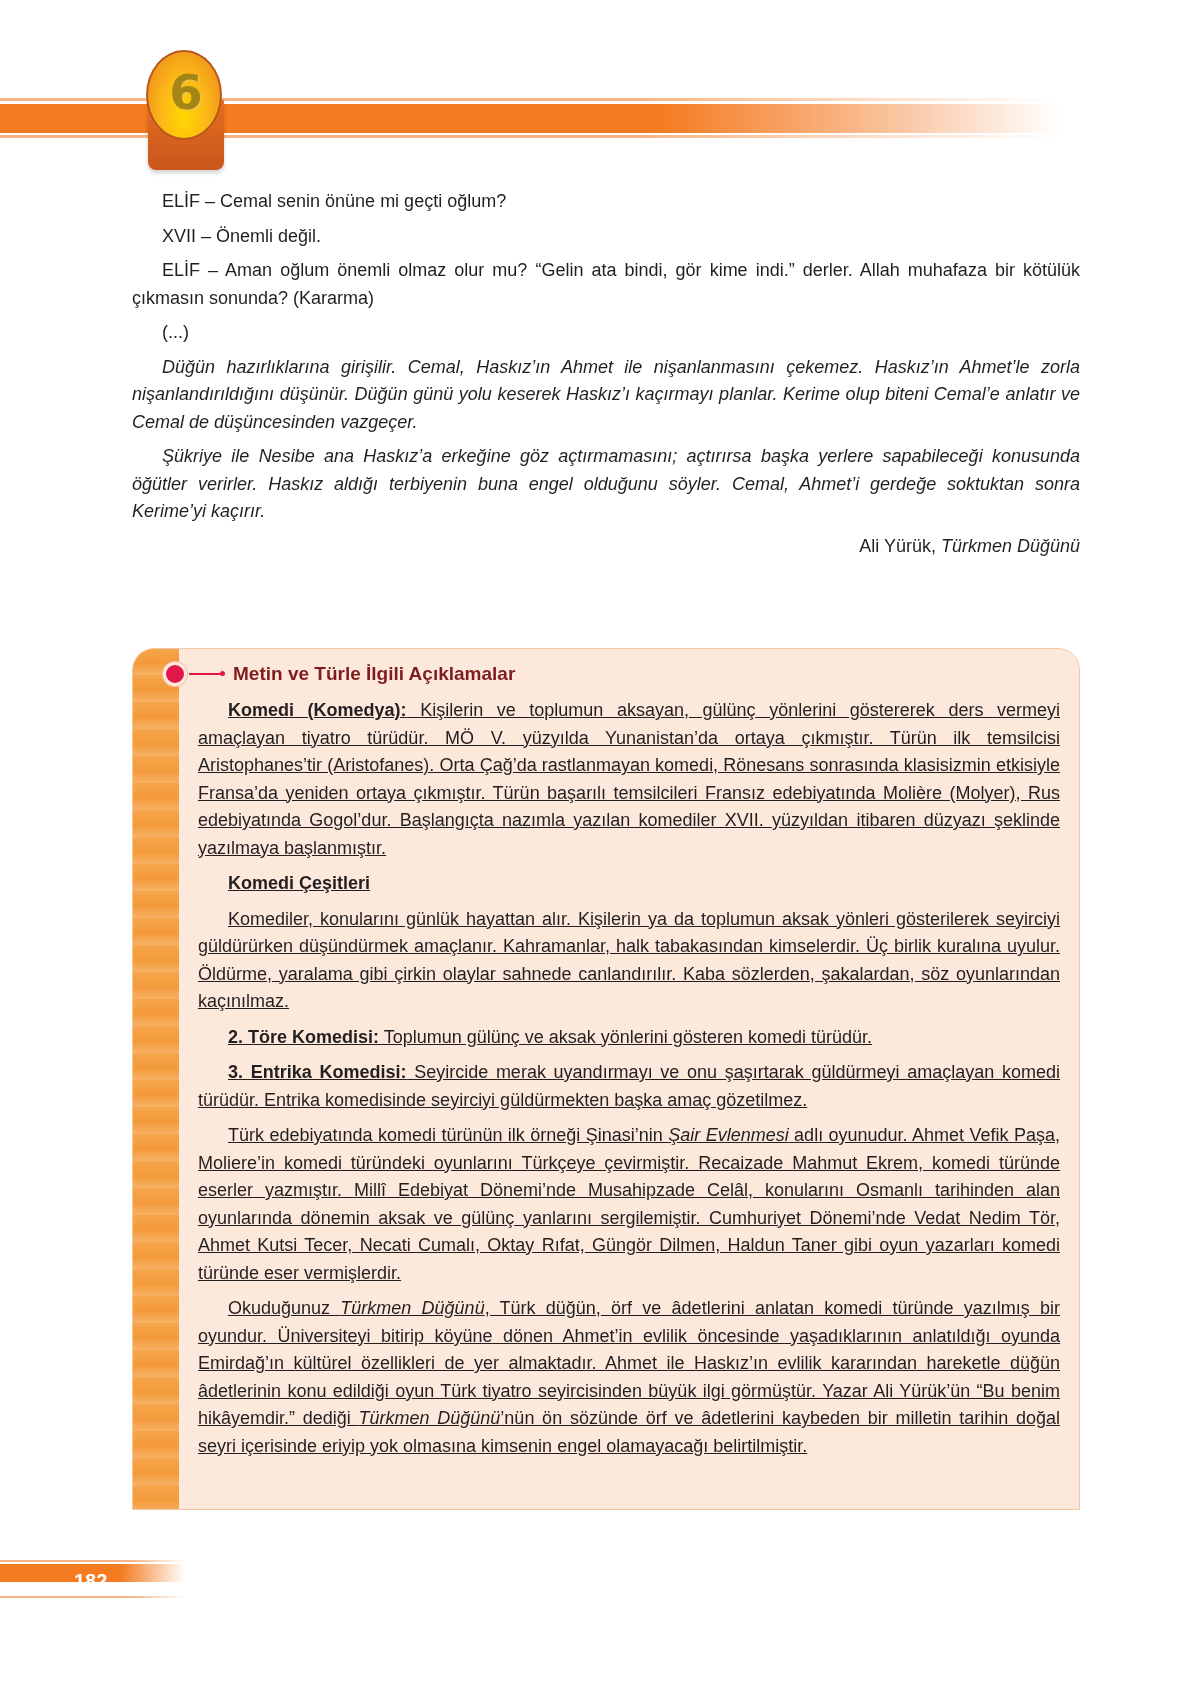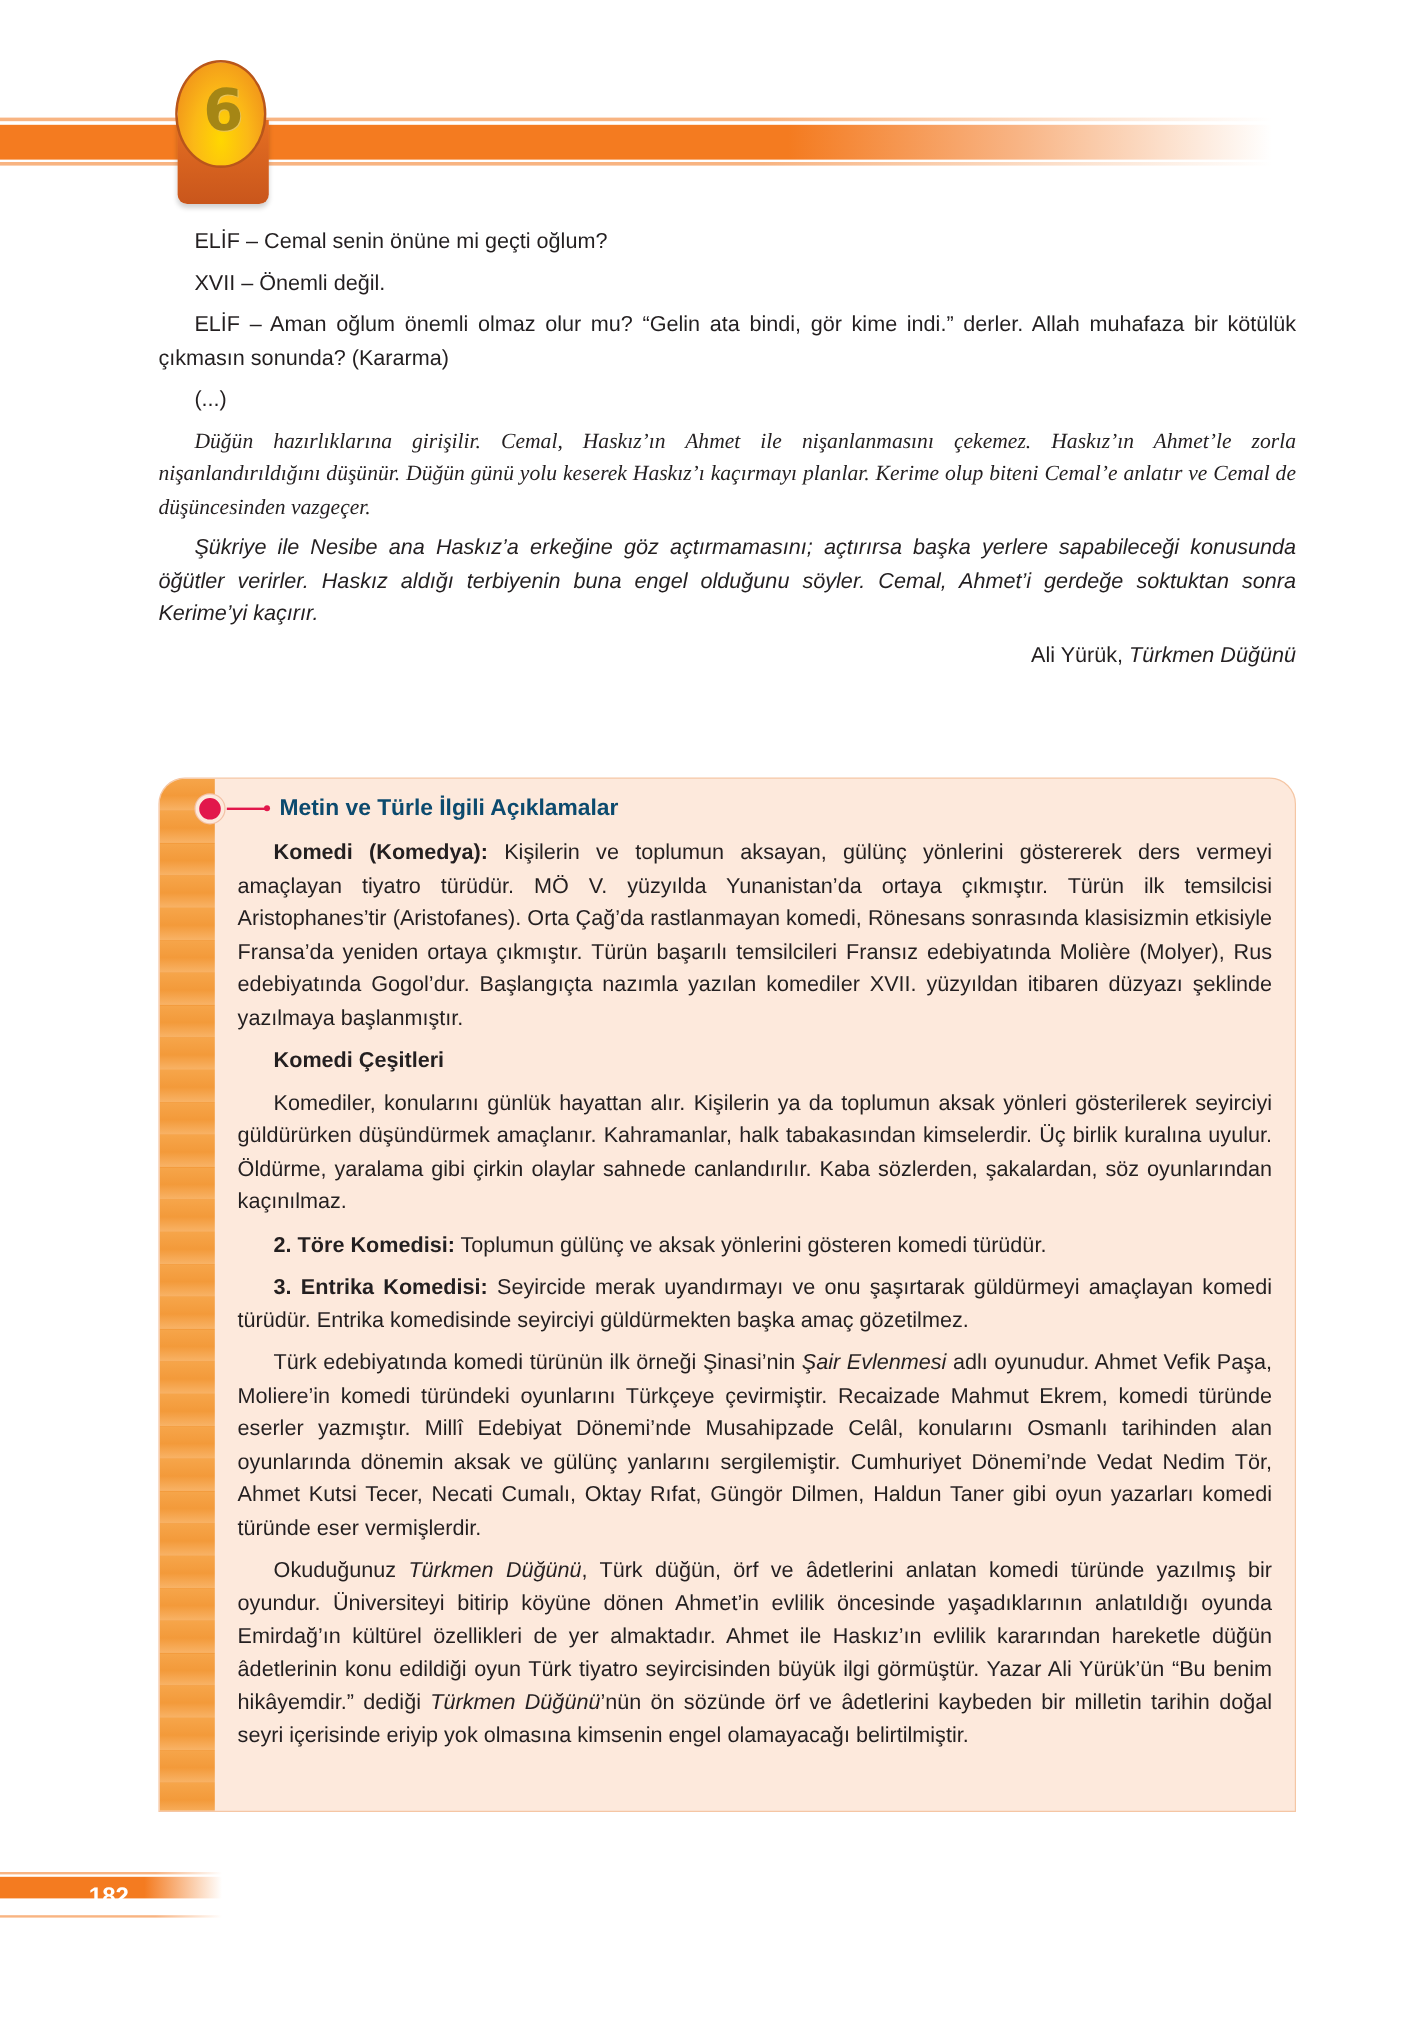--- a/index.html
+++ b/index.html
@@ -35,22 +35,22 @@
 
   
   .info-box { position: absolute; left: 132px; top: 648px; width: 948px; height: 862px;
       background: #fde9dc; border: 1px solid #f5c6a4; border-radius: 22px 22px 0 0; box-sizing: border-box; overflow: hidden; }
   .info-box .stripe { position: absolute; left: 0; top: 0; width: 46px; height: 100%;
       background: repeating-linear-gradient(180deg, #f6a54a 0px, #f39a3a 14px, #f8b265 26px, #f39a3a 27px); }
   .info-title-row { position: absolute; left: 30px; top: 12px; height: 26px; display: flex; align-items: center; }
   .dot { width: 18px; height: 18px; border-radius: 50%; background: #e2174b; border: 3px solid #fde9dc; box-shadow: 0 0 0 1px #f3c1a6; }
   .arrow-line { width: 34px; height: 2px; background: #e2174b; position: relative; margin-left: 2px; }
   .arrow-line::after { content: ""; position: absolute; right: -2px; top: -2px; width: 5px; height: 5px; border-radius: 50%; background: #e2174b; }
-  .info-title { margin-left: 10px; font-size: 19px; font-weight: bold; color: #0c4a6e; }
-  .info-body { position: absolute; left: 65px; top: 48px; width: 862px; font-size: 18px; line-height: 27.5px; }
+  .info-title { margin-left: 10px; font-size: 19px; font-weight: bold; color: #7f1d1d; }
+  .info-body { position: absolute; left: 65px; top: 48px; width: 862px; font-size: 18px; line-height: 27.5px; text-decoration: underline; }
   .info-body .p { margin-bottom: 8px; }
   .b { font-weight: bold; }
 
   
   .page-band { position: absolute; left: 0; top: 1560px; width: 185px; height: 40px; }
   .page-band .line-top { position: absolute; left: 0; top: 0; width: 100%; height: 2px;
       background: linear-gradient(90deg, #f8b482 70%, rgba(248,180,130,0) 100%); }
   .page-band .bar { position: absolute; left: 0; top: 4px; width: 100%; height: 18px;
       background: linear-gradient(90deg, #f47b20 0%, #f47b20 65%, rgba(255,255,255,0) 100%); }
   .page-band .line-bot { position: absolute; left: 0; top: 36px; width: 100%; height: 2px;
@@ -71,21 +71,21 @@
   <div class="oval">
     <div class="num">6</div>
   </div>
 </div>
 
 <div class="text-block" style="top:188px;">
   <p class="p indent" style="margin-bottom:7px;">ELİF – Cemal senin önüne mi geçti oğlum?</p>
   <p class="p indent" style="margin-bottom:7px;">XVII – Önemli değil.</p>
   <p class="p indent" style="margin-bottom:7px;">ELİF – Aman oğlum önemli olmaz olur mu? “Gelin ata bindi, gör kime indi.” derler. Allah muhafaza bir kötülük çıkmasın sonunda? (Kararma)</p>
   <p class="p indent" style="margin-bottom:7px;">(...)</p>
-  <p class="p indent italic" style="margin-bottom:7px;font-family:Liberation Serif, serif;">Düğün hazırlıklarına girişilir. Cemal, Haskız’ın Ahmet ile nişanlanmasını çekemez. Haskız’ın Ahmet’le zorla nişanlandırıldığını düşünür. Düğün günü yolu keserek Haskız’ı kaçırmayı planlar. Kerime olup biteni Cemal’e anlatır ve Cemal de düşüncesinden vazgeçer.</p>
+  <p class="p indent italic" style="margin-bottom:7px;">Düğün hazırlıklarına girişilir. Cemal, Haskız’ın Ahmet ile nişanlanmasını çekemez. Haskız’ın Ahmet’le zorla nişanlandırıldığını düşünür. Düğün günü yolu keserek Haskız’ı kaçırmayı planlar. Kerime olup biteni Cemal’e anlatır ve Cemal de düşüncesinden vazgeçer.</p>
   <p class="p indent italic" style="margin-bottom:7px;">Şükriye ile Nesibe ana Haskız’a erkeğine göz açtırmamasını; açtırırsa başka yerlere sapabileceği konusunda öğütler verirler. Haskız aldığı terbiyenin buna engel olduğunu söyler. Cemal, Ahmet’i gerdeğe soktuktan sonra Kerime’yi kaçırır.</p>
   <p class="p right"><span>Ali Yürük, </span><span class="italic">Türkmen Düğünü</span></p>
 </div>
 
 <div class="info-box">
   <div class="stripe"></div>
   <div class="info-title-row">
     <span class="dot"></span>
     <span class="arrow-line"></span>
     <span class="info-title">Metin ve Türle İlgili Açıklamalar</span>

